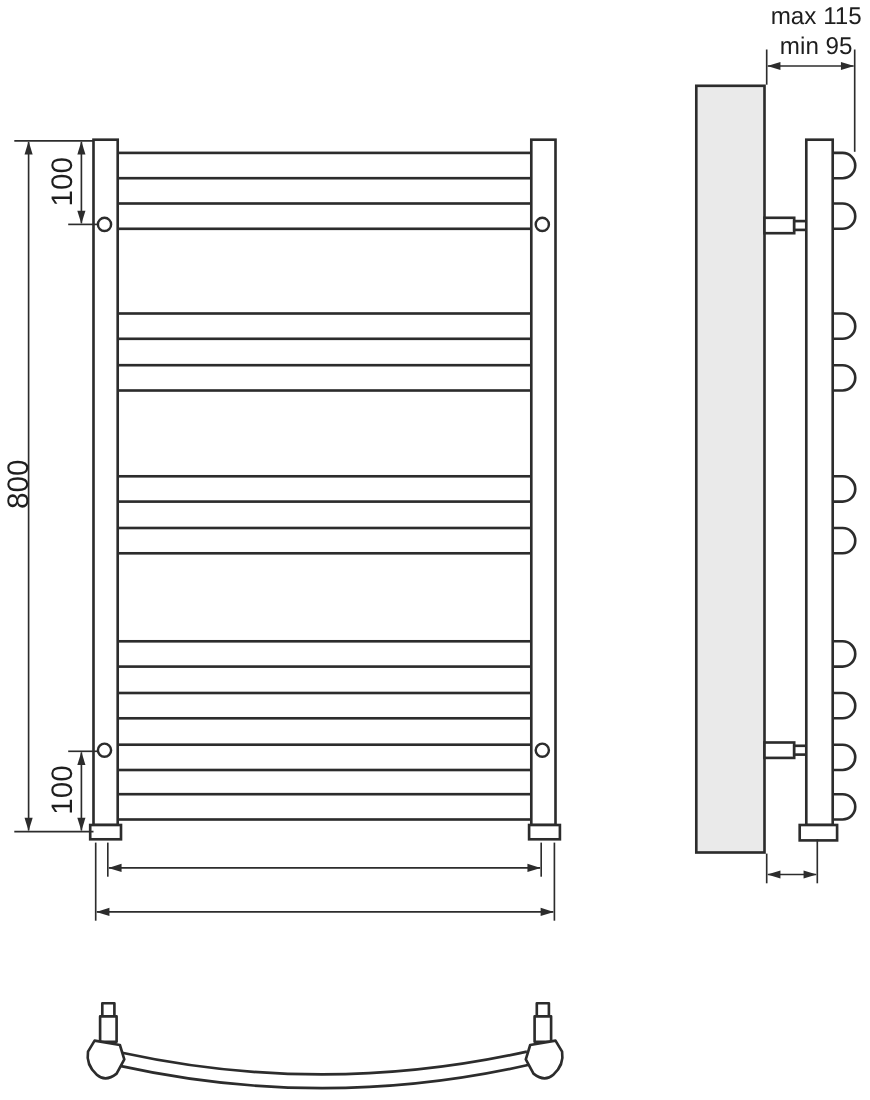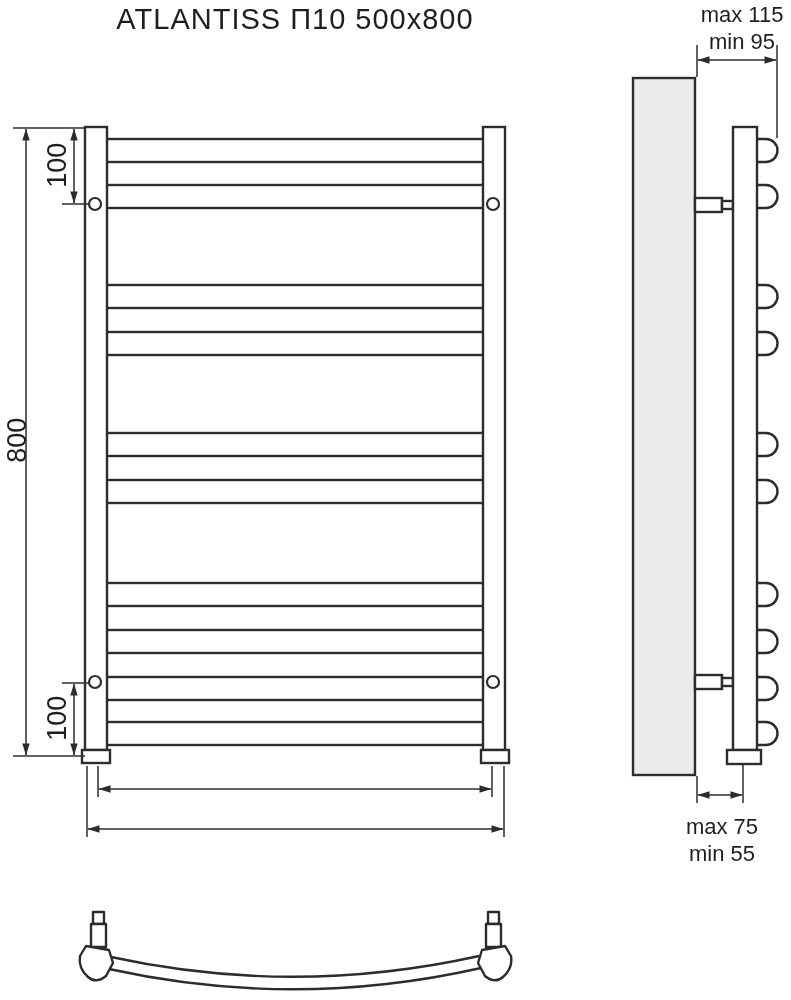--- a/index.html
+++ b/index.html
@@ -118,33 +118,28 @@
       <line x1="26" y1="129" x2="26" y2="755" marker-start="url(#arr)" marker-end="url(#arr)"></line>
       <line x1="74" y1="129" x2="74" y2="203" marker-start="url(#arr)" marker-end="url(#arr)"></line>
       <line x1="74" y1="684" x2="74" y2="755" marker-start="url(#arr)" marker-end="url(#arr)"></line>
       <line x1="99" y1="789" x2="491" y2="789" marker-start="url(#arr)" marker-end="url(#arr)"></line>
       <line x1="88" y1="829" x2="503" y2="829" marker-start="url(#arr)" marker-end="url(#arr)"></line>
       <line x1="698" y1="60" x2="776" y2="60" marker-start="url(#arr)" marker-end="url(#arr)"></line>
       <line x1="698" y1="795" x2="742" y2="795" marker-start="url(#arr)" marker-end="url(#arr)"></line>
     </g>
   </svg>
 
-  <div class="lbl title" style="left:60px;top:4px;width:470px;">ATLANTISS П10 500x800</div>
 
   <div class="lbl vlabel" style="left:-18px;top:426px;width:70px;">800</div>
 
   <div class="lbl vlabel" style="left:22px;top:151px;width:70px;">100</div>
 
   <div class="lbl vlabel" style="left:22px;top:704px;width:70px;">100</div>
 
 
 
   <div class="lbl small" style="left:687px;top:1px;width:110px;">
     <div>max 115</div>
     <div>min 95</div>
   </div>
 
-  <div class="lbl small" style="left:667px;top:813px;width:110px;">
-    <div>max 75</div>
-    <div>min 55</div>
-  </div>
 
 </div>
 
 </body></html>

